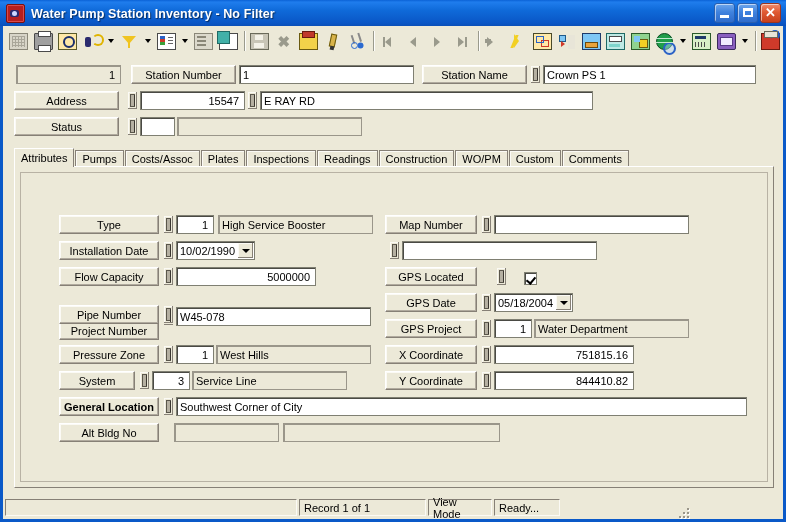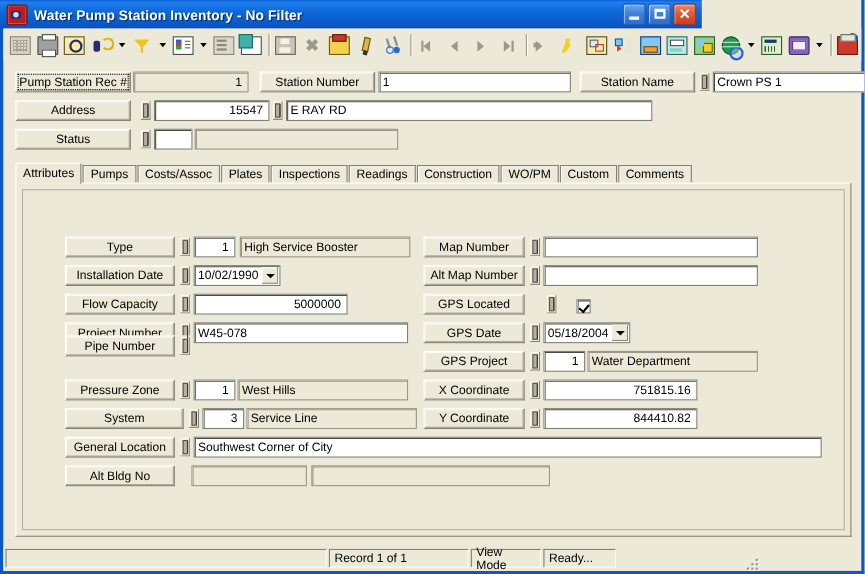--- a/index.html
+++ b/index.html
@@ -7,21 +7,21 @@
   .app{position:relative;width:786px;height:522px;overflow:hidden;
        background:#ece9d8;box-sizing:border-box;}
 
   
   .winframe{position:absolute;left:0;top:0;width:786px;height:522px;
     box-sizing:border-box;
     border:3px solid #0a59c8;
     border-top:0;
     background:#ece9d8;
     border-radius:0 0 0 0;}
-  .titlebar{position:absolute;left:0;top:0;width:638px;height:26px;
+  .titlebar{position:absolute;left:0;top:0;width:786px;height:26px;
     background:linear-gradient(180deg,#0b62d6 0%,#1f7ded 8%,#0f6ad9 40%,#0a56c6 88%,#0a4fb8 100%);
     box-sizing:border-box;padding:0;}
   .titlebar .tl-left{position:absolute;left:6px;top:4px;display:flex;align-items:center;gap:6px;}
   .tl-icon{width:17px;height:17px;background:#b51f1f;border:1px solid #7a1010;
     border-radius:2px;position:relative;box-shadow:inset 0 0 0 1px #d84b4b;}
   .tl-icon:before{content:"";position:absolute;left:3px;top:5px;width:9px;height:7px;
     background:#2b2b6e;border-radius:2px;}
   .tl-icon:after{content:"";position:absolute;left:5px;top:6px;width:5px;height:5px;
     background:#cfd8ff;border-radius:50%;}
   .tl-title{color:#fff;font-weight:bold;font-size:12.5px;
@@ -352,21 +352,20 @@
       </div>
       <div class="tsep"></div>
       <div class="tbtn raised" title="Exit">
         <span class="ico i-exit"></span>
       </div>
     </div>
 
   <div class="hdr">
 
     <div class="row" style="left:11px;top:7px;">
-      <div class="lbl focus" style="width:105px;">Pump Station Rec #</div>
       <div class="txt ro num" style="width:105px;margin-left:2px;">1</div>
       <div class="lbl" style="width:105px;margin-left:10px;">Station Number</div>
       <div class="txt" style="width:175px;margin-left:3px;">1</div>
       <div class="lbl" style="width:105px;margin-left:8px;">Station Name</div>
       <div class="lkp" style="margin-left:3px;"></div>
       <div class="txt" style="width:213px;">Crown PS 1</div>
     </div>
 
     <div class="row" style="left:11px;top:33px;">
       <div class="lbl" style="width:105px;">Address</div>
@@ -435,49 +434,48 @@
                 <i></i>
               </span>
             </div>
           </div>
           <div class="row" style="left: 38px; top: 94px;">
             <div class="lbl" style="width: 100px;">Flow Capacity</div>
             <div class="lkp" style="margin-left: 4px;"></div>
             <div class="txt num" style="width: 140px;">5000000</div>
           </div>
           <div class="row" style="left: 38px; top: 120px;">
-            <div class="lbl" style="width: 100px;">Project Number</div>
+            <div class="lbl" style="width: 100px; margin-top: 28px;">Project Number</div>
             <div class="lkp" style="margin-left: 4px;"></div>
             <div class="txt" style="width: 195px;">W45-078</div>
           </div>
           <div class="row" style="left: 38px; top: 132px;">
             <div class="lbl" style="width: 100px;">Pipe Number</div>
             <div class="lkp" style="margin-left: 4px;"></div>
           </div>
           <div class="row" style="left: 38px; top: 172px;">
             <div class="lbl" style="width: 100px;">Pressure Zone</div>
             <div class="lkp" style="margin-left: 4px;"></div>
             <div class="txt num" style="width: 38px;">1</div>
             <div class="txt ro" style="width: 155px; margin-left: 2px;">West Hills</div>
           </div>
           <div class="row" style="left: 38px; top: 198px;">
-            <div class="lbl" style="width: 108px;">System</div>
+            <div class="lbl" style="width: 76px;">System</div>
             <div class="lkp" style="margin-left: 4px;"></div>
             <div class="txt num" style="width: 38px;">3</div>
             <div class="txt ro" style="width: 155px; margin-left: 2px;">Service Line</div>
           </div>
         </div>
       <div id="right-col">
           <div class="row" style="left: 364px; top: 42px;">
             <div class="lbl" style="width: 92px;">Map Number</div>
             <div class="lkp" style="margin-left: 4px;"></div>
             <div class="txt" style="width: 195px;"></div>
           </div>
           <div class="row" style="left: 364px; top: 68px;">
-            <div class="lbl" style="width: 92px;">Alt Map Number</div>
             <div class="lkp" style="margin-left: 4px;"></div>
             <div class="txt" style="width: 195px;"></div>
           </div>
           <div class="row" style="left: 364px; top: 94px; gap: 15px;">
             <div class="lbl" style="width: 92px;">GPS Located</div>
             <div class="lkp" style="margin-left: 4px;"></div>
             <div class="chkbox on" style="margin-top: 3px;"></div>
           </div>
           <div class="row" style="left: 364px; top: 120px;">
             <div class="lbl" style="width: 92px;">GPS Date</div>
@@ -501,21 +499,21 @@
             <div class="txt num" style="width: 140px;">751815.16</div>
           </div>
           <div class="row" style="left: 364px; top: 198px;">
             <div class="lbl" style="width: 92px;">Y Coordinate</div>
             <div class="lkp" style="margin-left: 4px;"></div>
             <div class="txt num" style="width: 140px;">844410.82</div>
           </div>
         </div>
 
       <div class="row" style="left:38px;top:224px;">
-        <div class="lbl" style="width:100px;">General Location</div>
+        <div class="lbl" style="width:100px;font-weight:bold;">General Location</div>
         <div class="lkp" style="margin-left:4px;"></div>
         <div class="txt" style="width:571px;">Southwest Corner of City</div>
       </div>
 
       <div class="row" style="left:38px;top:250px;">
         <div class="lbl" style="width:100px;">Alt Bldg No</div>
         <div class="txt ro" style="width:105px;margin-left:15px;"></div>
         <div class="txt ro" style="width:217px;margin-left:4px;"></div>
       </div>
     </div>

